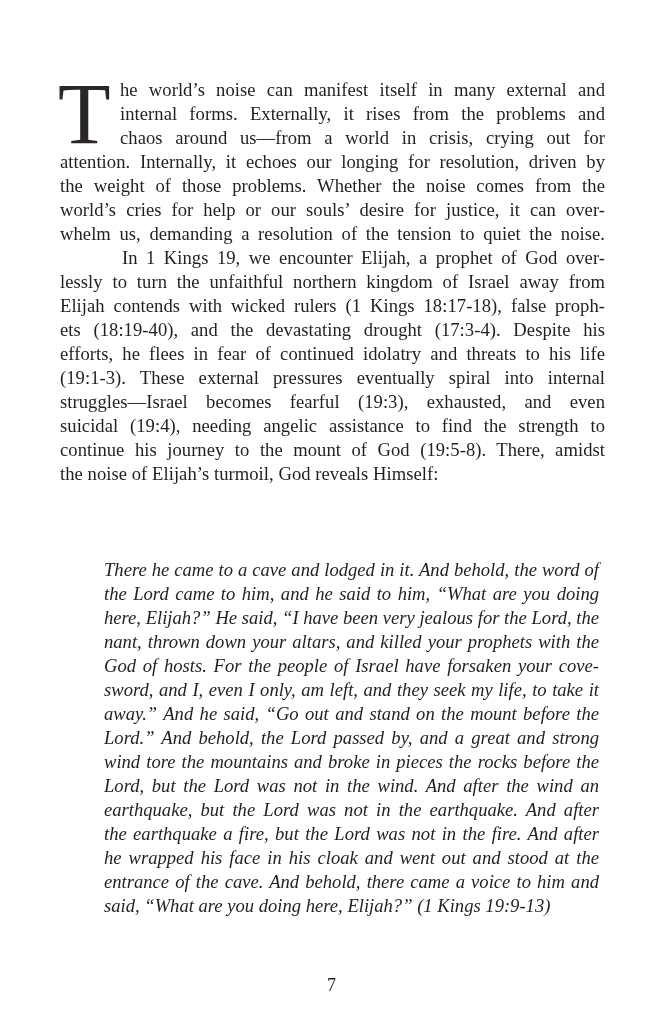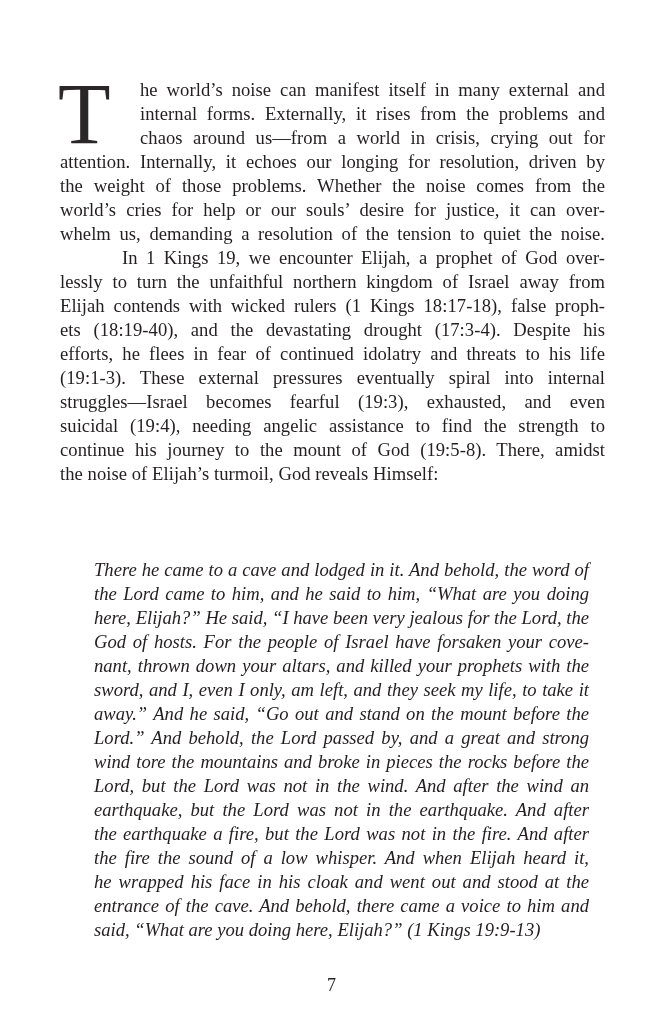--- a/index.html
+++ b/index.html
@@ -41,29 +41,29 @@
       position: absolute;
       left: -2px;
       top: 0px;
       font-size: 86px;
       line-height: 72px;
       height: 72px;
       color: #2b2728;
       font-family: "Liberation Serif", "DejaVu Serif", serif;
     }
     .indent-lines .line {
-      margin-left: 80px;
+      margin-left: 60px;
       font-family: Liberation Serif, serif;
     }
     .line.para-indent {
       padding-left: 62px;
     }
     .quote {
       position: absolute;
-      left: 94px;
+      left: 104px;
       top: 558px;
       width: 495px;
     }
     .quote .line {
       font-style: italic;
       font-size: 18.6px;
       letter-spacing: 0px;
     }
     .page-number {
       position: absolute;
@@ -104,28 +104,27 @@
     <span class="line">suicidal (19:4), needing angelic assistance to find the strength to</span>
     <span class="line">continue his journey to the mount of God (19:5-8). There, amidst</span>
     <span class="line last">the noise of Elijah’s turmoil, God reveals Himself:</span>
   </div>
 </div>
 
 <div class="quote">
   <span class="line">There he came to a cave and lodged in it. And behold, the word of</span>
   <span class="line">the Lord came to him, and he said to him, “What are you doing</span>
   <span class="line">here, Elijah?” He said, “I have been very jealous for the Lord, the</span>
+  <span class="line">nant, thrown down your altars, and killed your prophets with the</span>
   <span class="line">God of hosts. For the people of Israel have forsaken your cove-</span>
-  <span class="line">nant, thrown down your altars, and killed your prophets with the</span>
   <span class="line">sword, and I, even I only, am left, and they seek my life, to take it</span>
   <span class="line">away.” And he said, “Go out and stand on the mount before the</span>
   <span class="line">Lord.” And behold, the Lord passed by, and a great and strong</span>
   <span class="line">wind tore the mountains and broke in pieces the rocks before the</span>
   <span class="line">Lord, but the Lord was not in the wind. And after the wind an</span>
   <span class="line">earthquake, but the Lord was not in the earthquake. And after</span>
   <span class="line">the earthquake a fire, but the Lord was not in the fire. And after</span>
-  <span class="line">the fire the sound of a low whisper. And when Elijah heard it,</span>
   <span class="line">he wrapped his face in his cloak and went out and stood at the</span>
   <span class="line">entrance of the cave. And behold, there came a voice to him and</span>
   <span class="line last">said, “What are you doing here, Elijah?” (1 Kings 19:9-13)</span>
 </div>
 
 <div class="page-number">7</div>
 
 </body></html>

